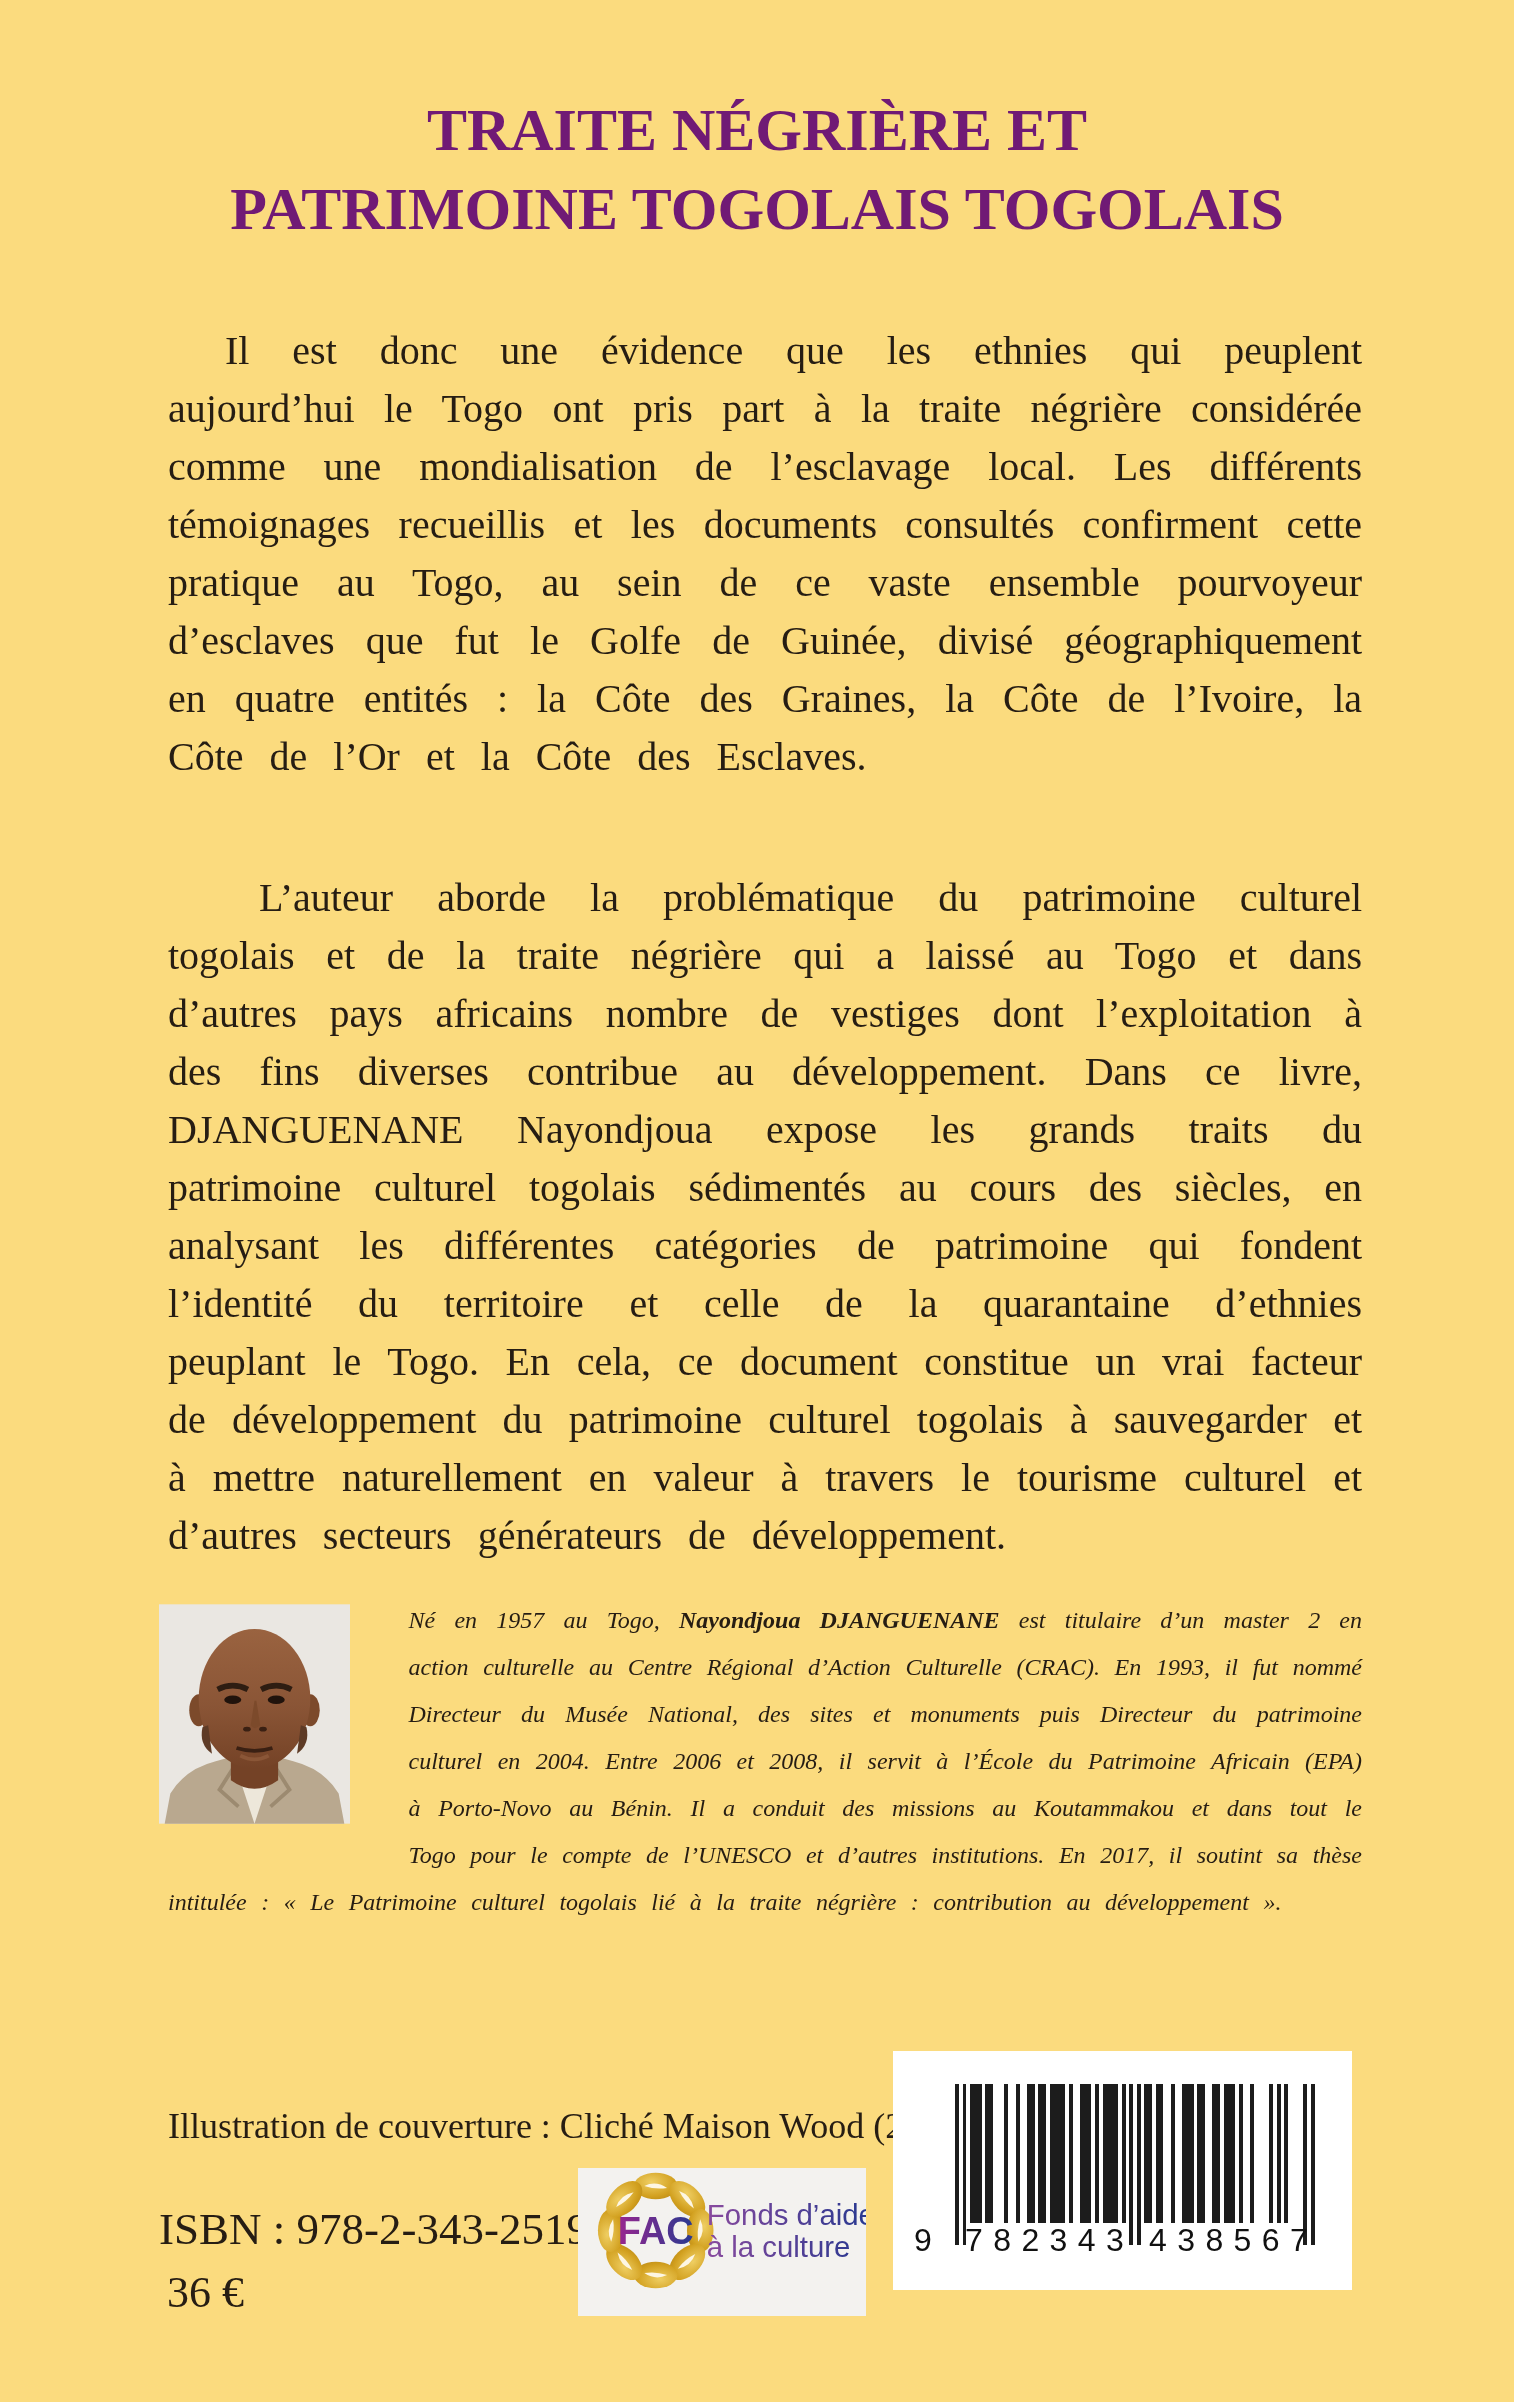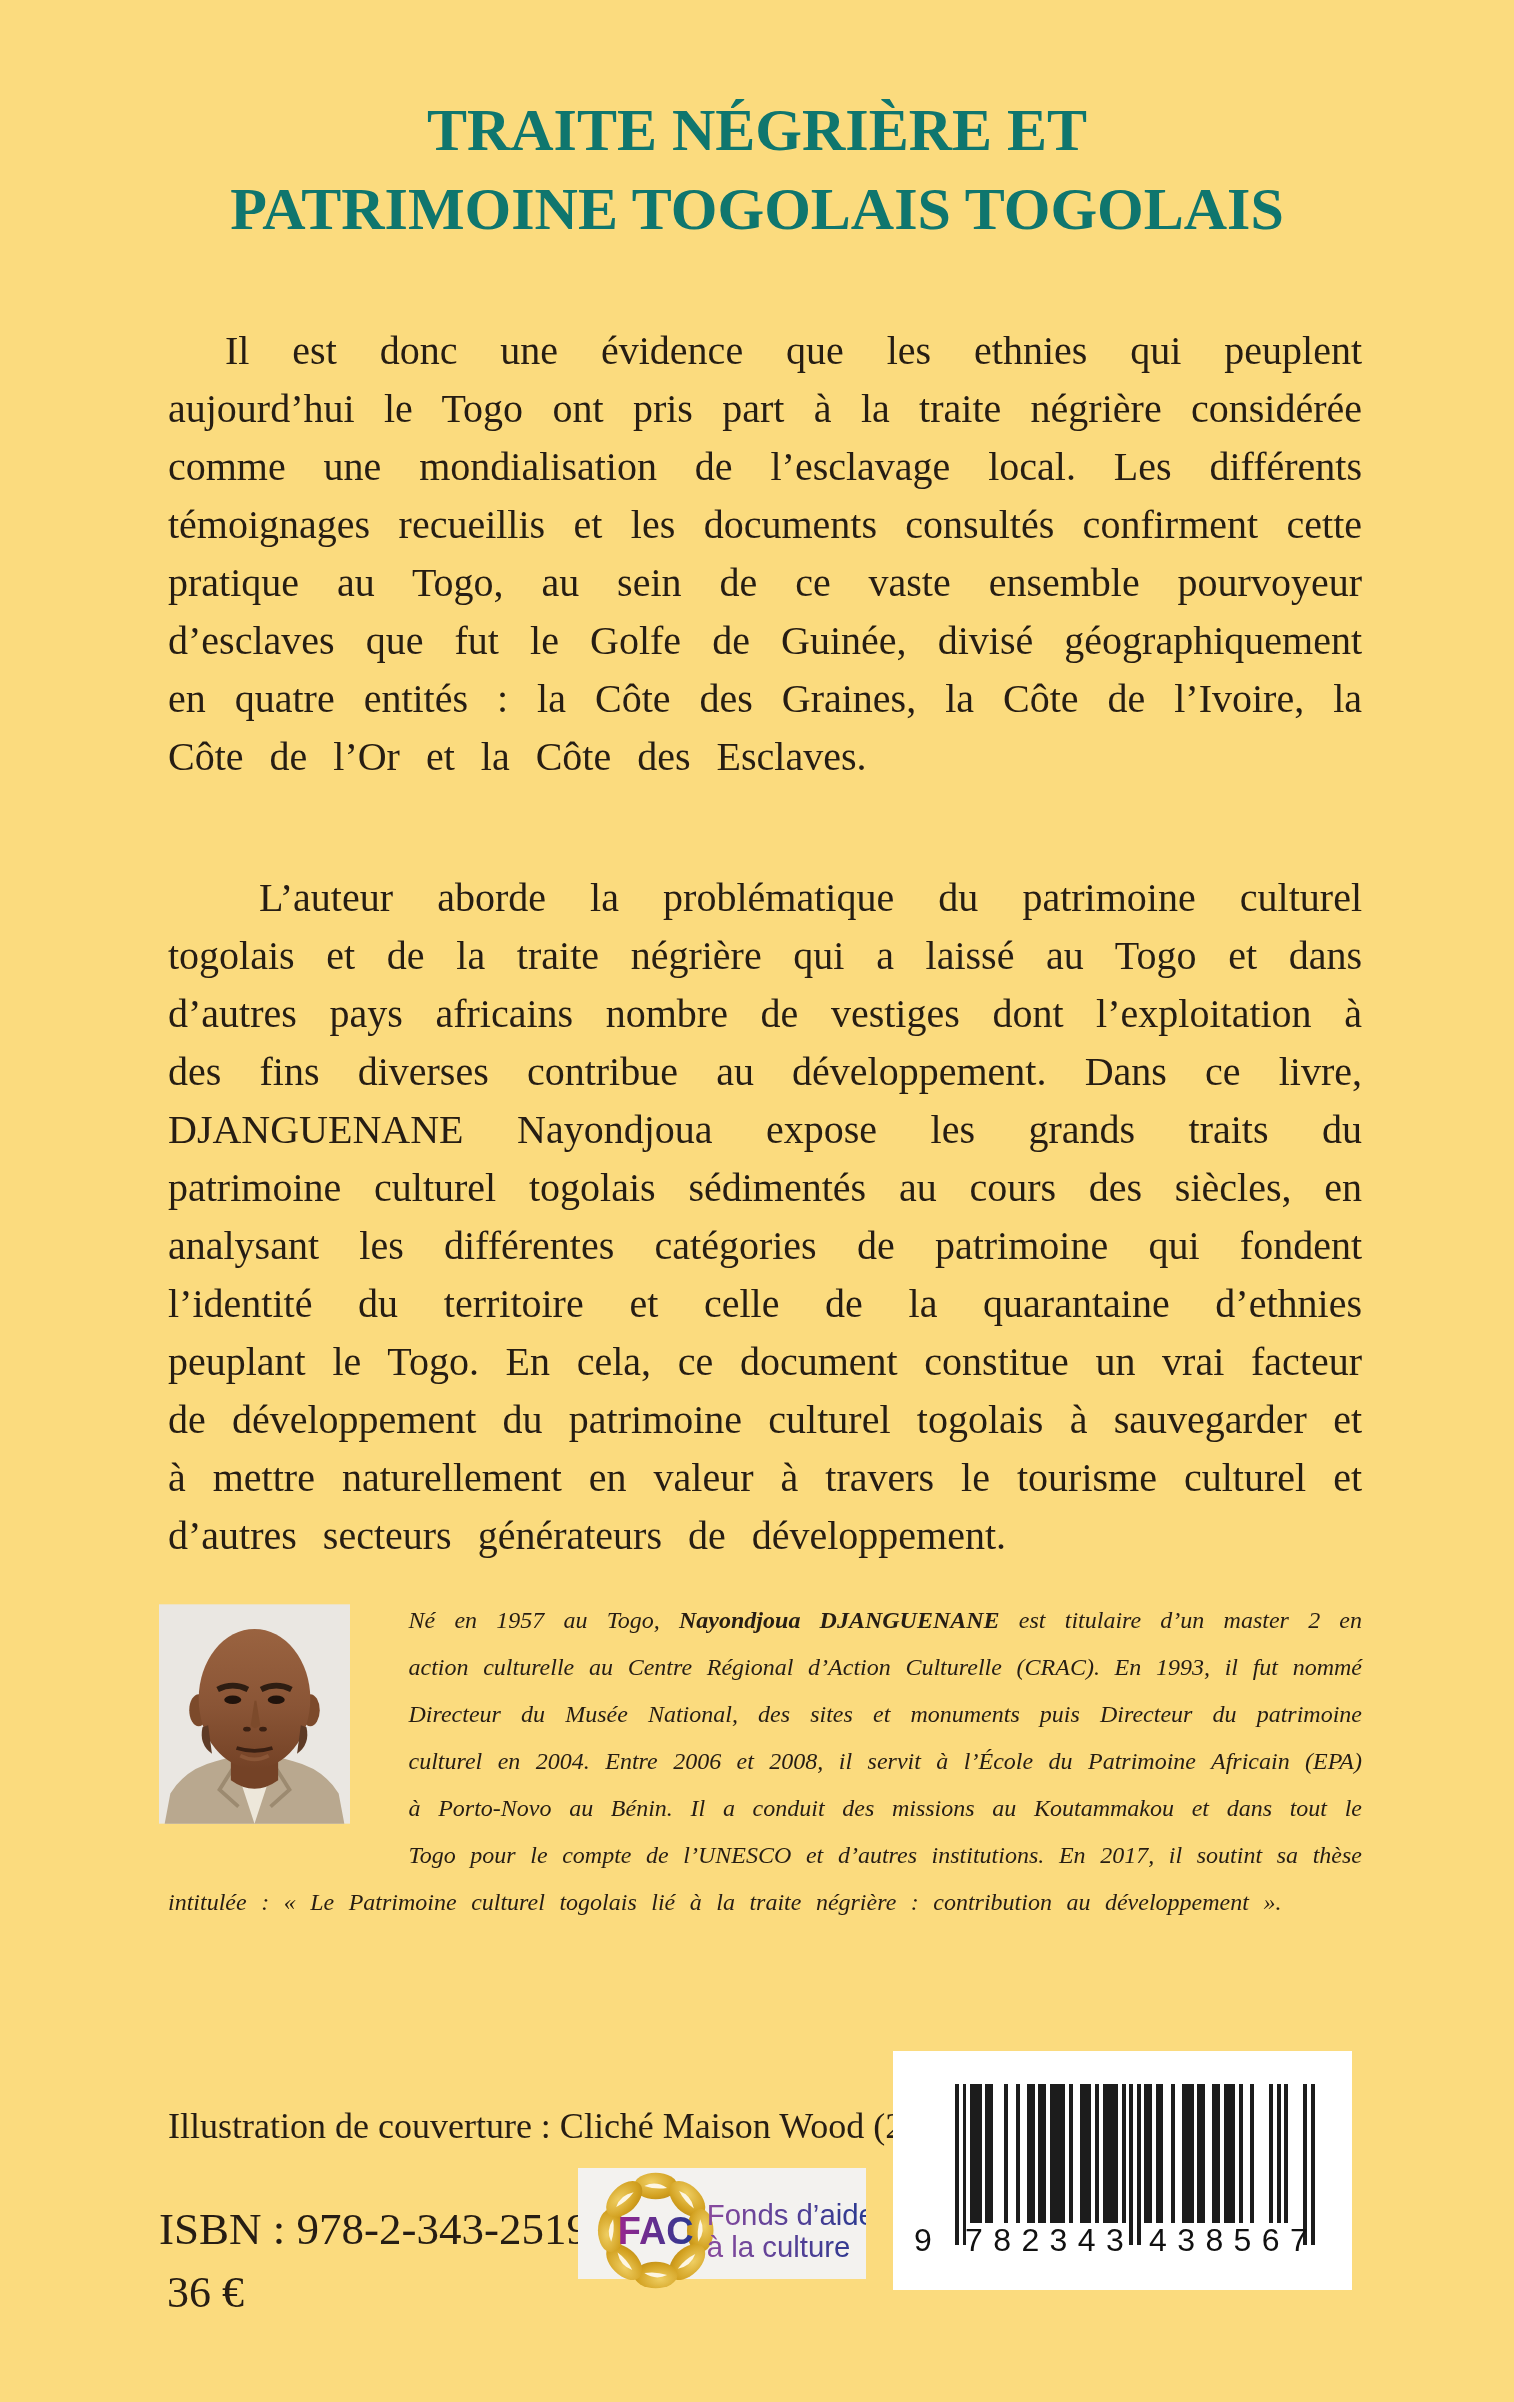--- a/index.html
+++ b/index.html
@@ -9,21 +9,21 @@
     height:2403px;
     background:#FBDB7E;
     font-family:"Liberation Serif", serif;
     color:#261d13;
     overflow:hidden;
   }
   .title{
     position:absolute;
     top:91px; left:0; width:1514px;
     text-align:center;
-    color:#0f766e;
+    color:#701a75;
     font-weight:bold;
     font-size:60px;
     line-height:79px;
     letter-spacing:0px;
   }
   .para{
     position:absolute;
     left:168px;
     width:1194px;
     font-size:40px;
@@ -60,21 +60,21 @@
     font-size:45px;
   }
   .price{
     position:absolute;
     left:167px; top:2267px;
     font-size:44px;
   }
   .fac-box{
     position:absolute;
     left:578px; top:2168px;
-    width:288px; height:111px;
+    width:288px; height:148px;
     background:#F3F2EF;
   }
   .barcode-box{
     position:absolute;
     left:893px; top:2051px;
     width:459px; height:239px;
     background:#ffffff;
   }
   #barcode-bars{
     position:absolute;

